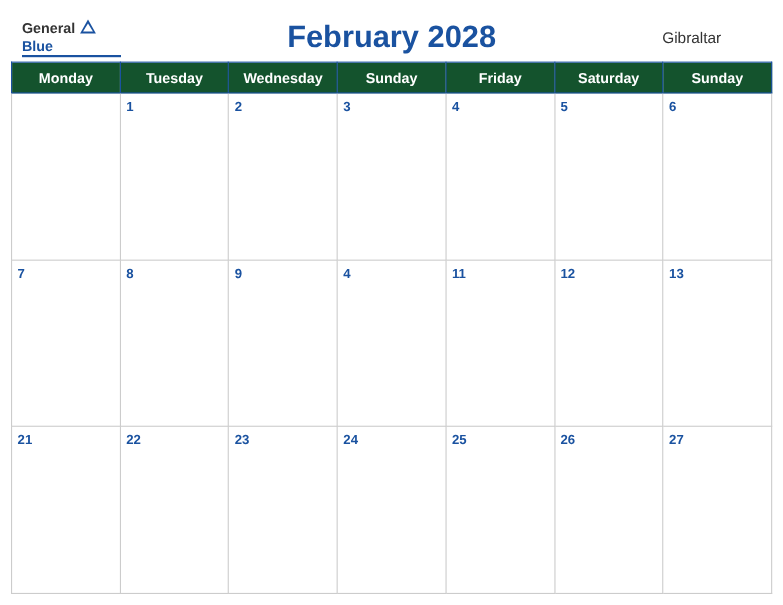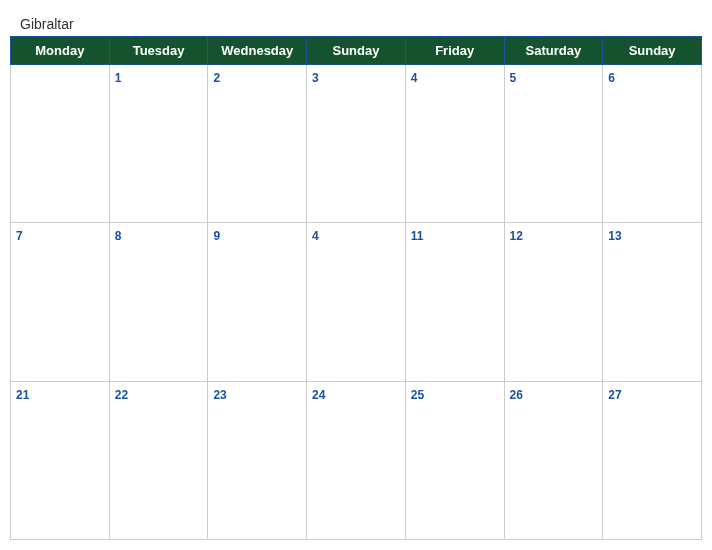--- a/index.html
+++ b/index.html
@@ -107,21 +107,35 @@
     }
 
     .calendar tr:last-child td {
       height: 72px;
     }
   </style>
 </head>
 <body>
 
 <div class="header">
+  <div class="logo">
+    <div class="logo-text">
+      <span class="logo-general">General</span>
+      <svg class="logo-icon" viewBox="0 0 20 20">
+        <polygon points="10,2 18,16 2,16" fill="#1a52a0"></polygon>
+        <polygon points="10,6 15,14 5,14" fill="#fff"></polygon>
+      </svg>
+    </div>
+    <div class="logo-text">
+      <span class="logo-blue">Blue</span>
+    </div>
+    <div class="logo-underline"></div>
+  </div>
 
+  <h1 class="title">February 2028</h1>
 
   <div class="region">Gibraltar</div>
 </div>
 
 <table class="calendar">
   <thead>
     <tr>
     <th>Monday</th>
         <th>Tuesday</th>
         <th>Wednesday</th>

